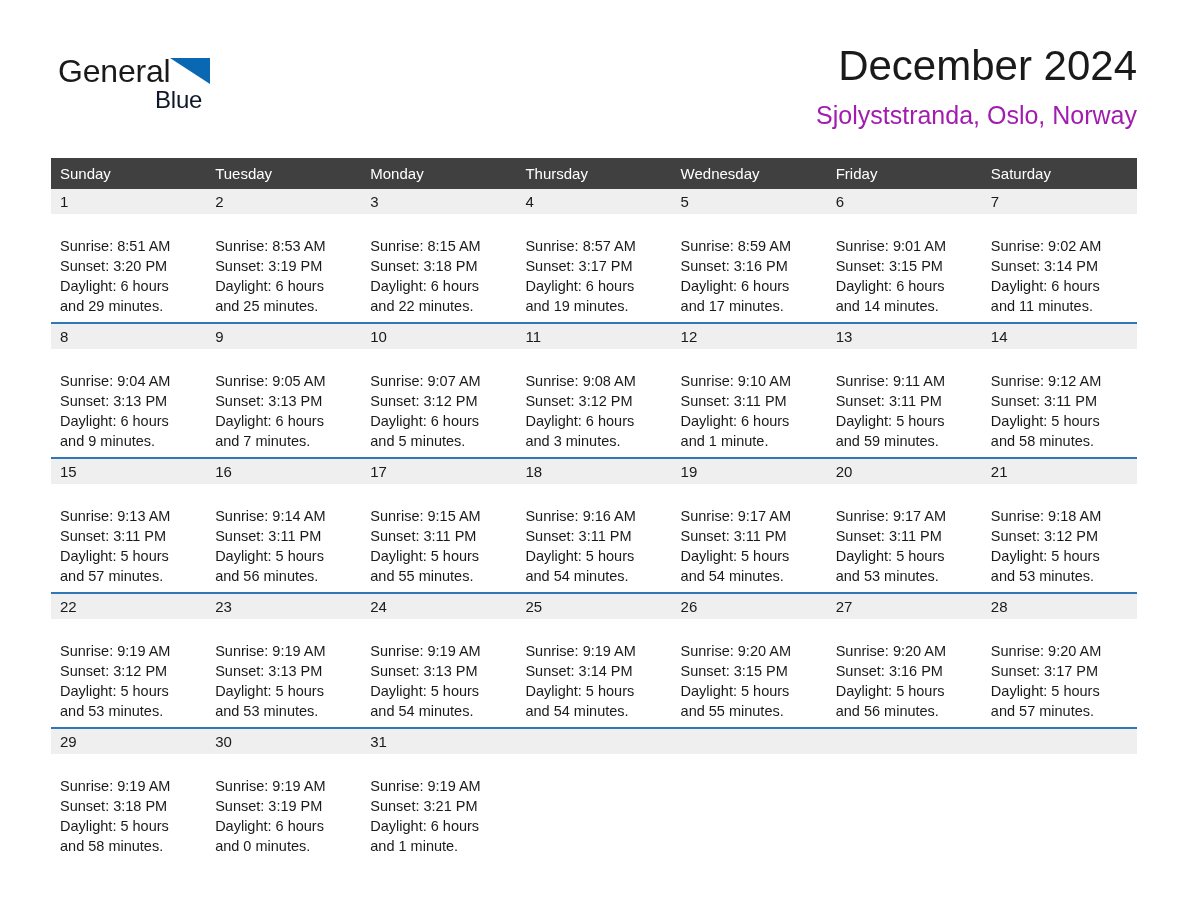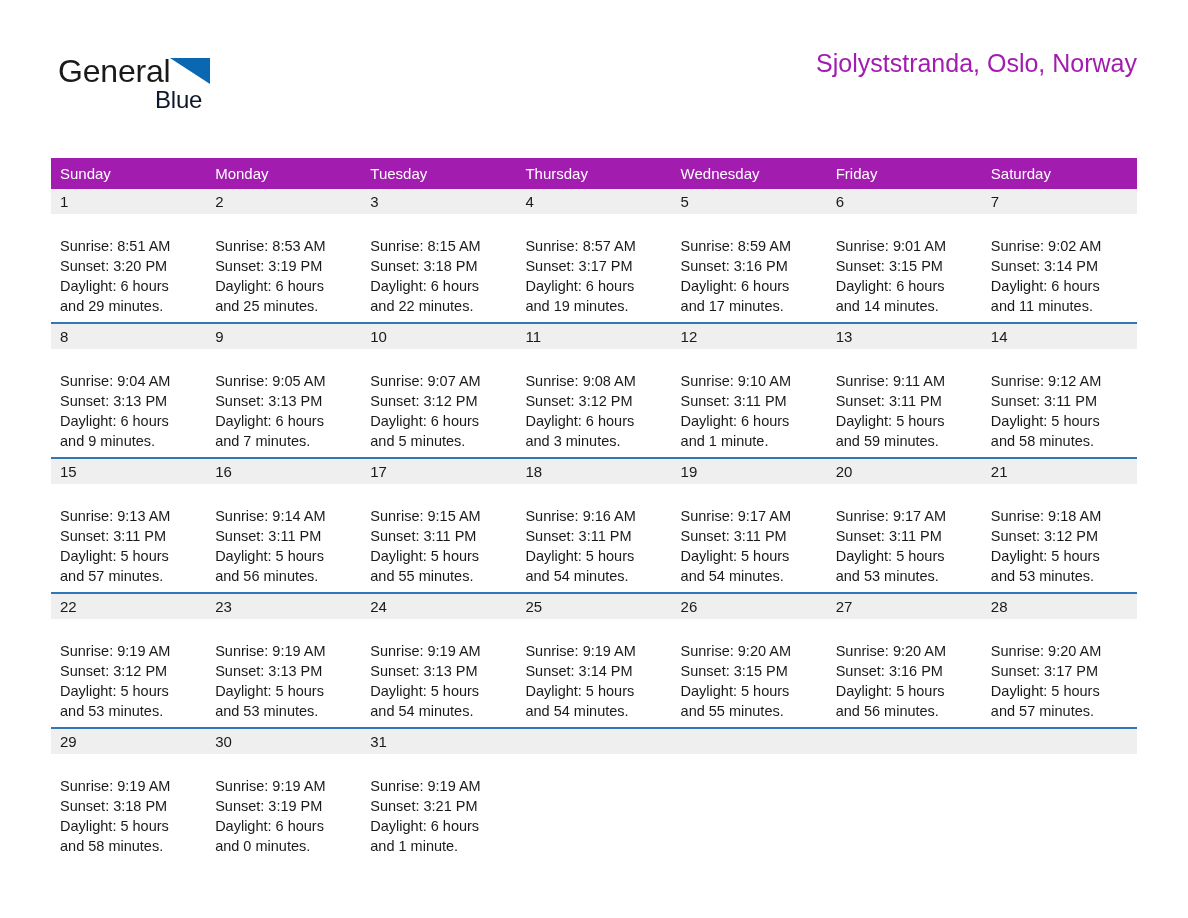--- a/index.html
+++ b/index.html
@@ -94,21 +94,21 @@
 
   
   .calendar {
     position: absolute;
     left: 51px;
     top: 158px;
     width: 1086px;
   }
   .weekdays {
     display: flex;
-    background: #a21caf;
+    background: #404040;
     height: 31px;
   }
   .weekday {
     flex: 1 1 0;
     min-width: 0;
     color: #ffffff;
     font-size: 15px;
     line-height: 31px;
     padding-left: 9px;
     box-sizing: border-box;
@@ -158,31 +158,32 @@
 <div class="page">
 
   <div class="header">
 
     <div class="brand">
       <div class="brand-line1"><span class="word">General</span><span class="brand-tri"></span></div>
       <div class="brand-line2">Blue</div>
     </div>
 
     <div class="title-block">
+      <div class="cal-title">December 2024</div>
       <div class="cal-subtitle">Sjolyststranda, Oslo, Norway</div>
     </div>
 
   </div>
 
   <div class="calendar">
 
     <div class="weekdays">
       <div class="weekday">Sunday</div>
+      <div class="weekday">Tuesday</div>
       <div class="weekday">Monday</div>
-      <div class="weekday">Tuesday</div>
       <div class="weekday">Thursday</div>
       <div class="weekday">Wednesday</div>
       <div class="weekday">Friday</div>
       <div class="weekday">Saturday</div>
     </div>
 
     <div class="week first">
       <div class="day">
           <div class="day-num-band">1</div>
           <div class="day-body">

